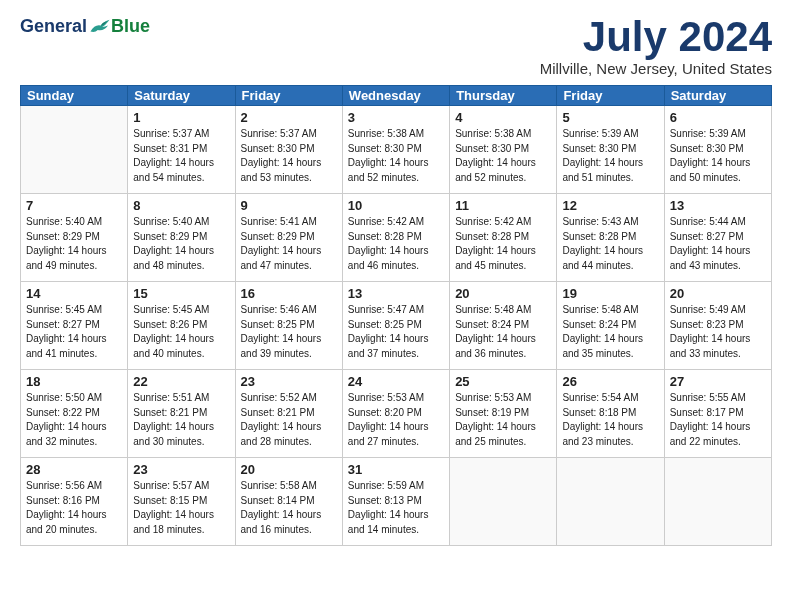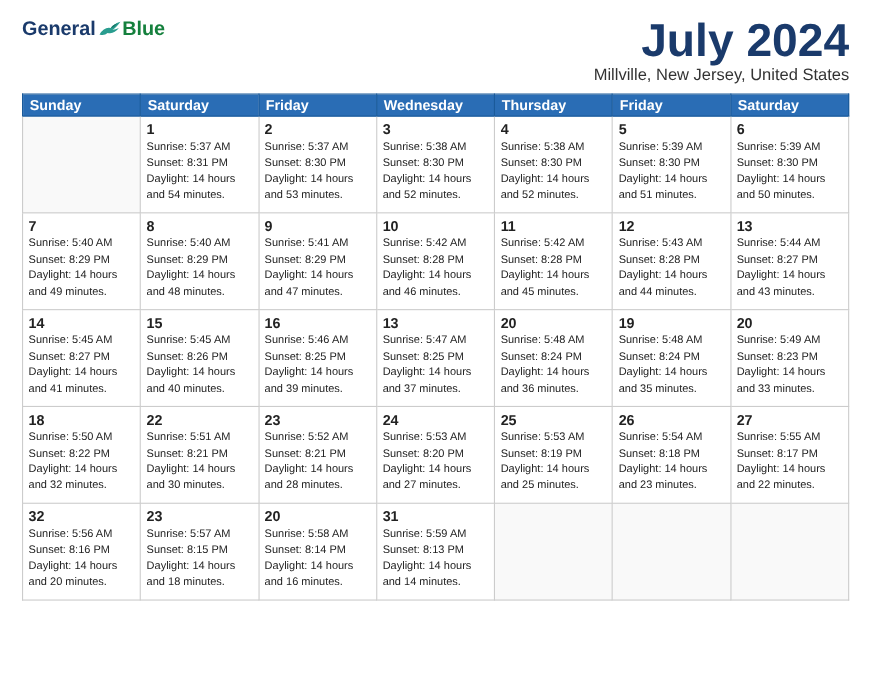--- a/index.html
+++ b/index.html
@@ -242,21 +242,21 @@
             <span class="day-num">26</span>
             <div class="cell-info">Sunrise: 5:54 AM<br>Sunset: 8:18 PM<br>Daylight: 14 hours<br>and 23 minutes.</div>
           </td>
           <td>
             <span class="day-num">27</span>
             <div class="cell-info">Sunrise: 5:55 AM<br>Sunset: 8:17 PM<br>Daylight: 14 hours<br>and 22 minutes.</div>
           </td>
         </tr>
         <tr>
           <td>
-            <span class="day-num">32</span>
+            <span class="day-num">28</span>
             <div class="cell-info">Sunrise: 5:56 AM<br>Sunset: 8:16 PM<br>Daylight: 14 hours<br>and 20 minutes.</div>
           </td>
           <td>
             <span class="day-num">23</span>
             <div class="cell-info">Sunrise: 5:57 AM<br>Sunset: 8:15 PM<br>Daylight: 14 hours<br>and 18 minutes.</div>
           </td>
           <td>
             <span class="day-num">20</span>
             <div class="cell-info">Sunrise: 5:58 AM<br>Sunset: 8:14 PM<br>Daylight: 14 hours<br>and 16 minutes.</div>
           </td>

